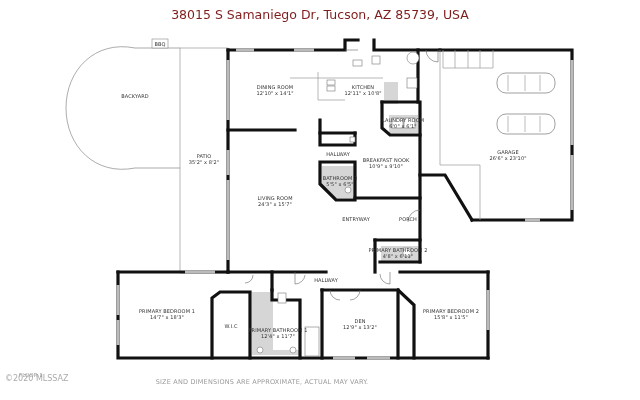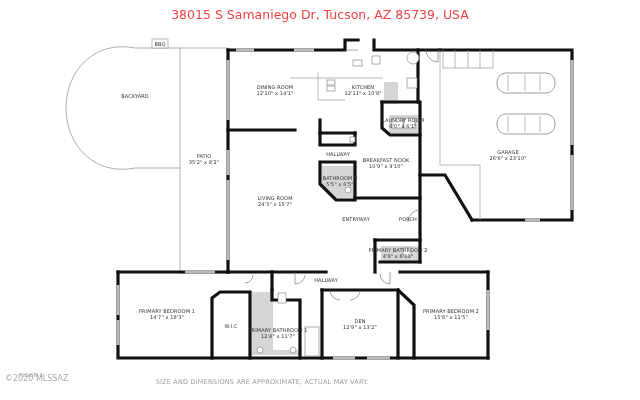--- a/index.html
+++ b/index.html
@@ -1,17 +1,17 @@
 <!DOCTYPE html>
 <html><head>
   <meta charset="utf-8">
   <style>
     html, body { margin: 0; padding: 0; background: #ffffff; }
     body { width: 640px; height: 400px; overflow: hidden; position: relative; font-family: "DejaVu Sans", sans-serif; }
-    .title { position: absolute; top: 7px; left: 0; width: 640px; text-align: center; font-size: 12.5px; color: #ef4444; font-family: "DejaVu Sans", sans-serif; }
+    .title { position: absolute; top: 7px; left: 0; width: 640px; text-align: center; font-size: 12.5px; color: #7f1d1d; font-family: "DejaVu Sans", sans-serif; }
     svg.plan { position: absolute; left: 0; top: 0; width: 640px; height: 400px; }
     .rl { font-family: "DejaVu Sans", sans-serif; font-size: 5px; fill: #333; text-anchor: middle; letter-spacing: 0.1px; }
     .wall { stroke: #111; stroke-width: 3.2; fill: none; stroke-linecap: square; }
     .thin { stroke: #999; stroke-width: 0.7; fill: none; }
     .win { stroke: #bbb; stroke-width: 3.2; fill: none; }
     .door { stroke: #666; stroke-width: 0.6; fill: none; }
     .wet { fill: #d6d6d6; }
     .fix { stroke: #777; stroke-width: 0.6; fill: #fff; }
     .disclaimer { position: absolute; top: 378px; left: 0; width: 524px; text-align: center; font-size: 6.5px; color: #9a9a9a; letter-spacing: 0.2px; font-family: "DejaVu Sans", sans-serif; }
     .floor-label { position: absolute; top: 374px; left: 5px; font-size: 8px; color: #aaa; font-family: "DejaVu Sans", sans-serif; }

